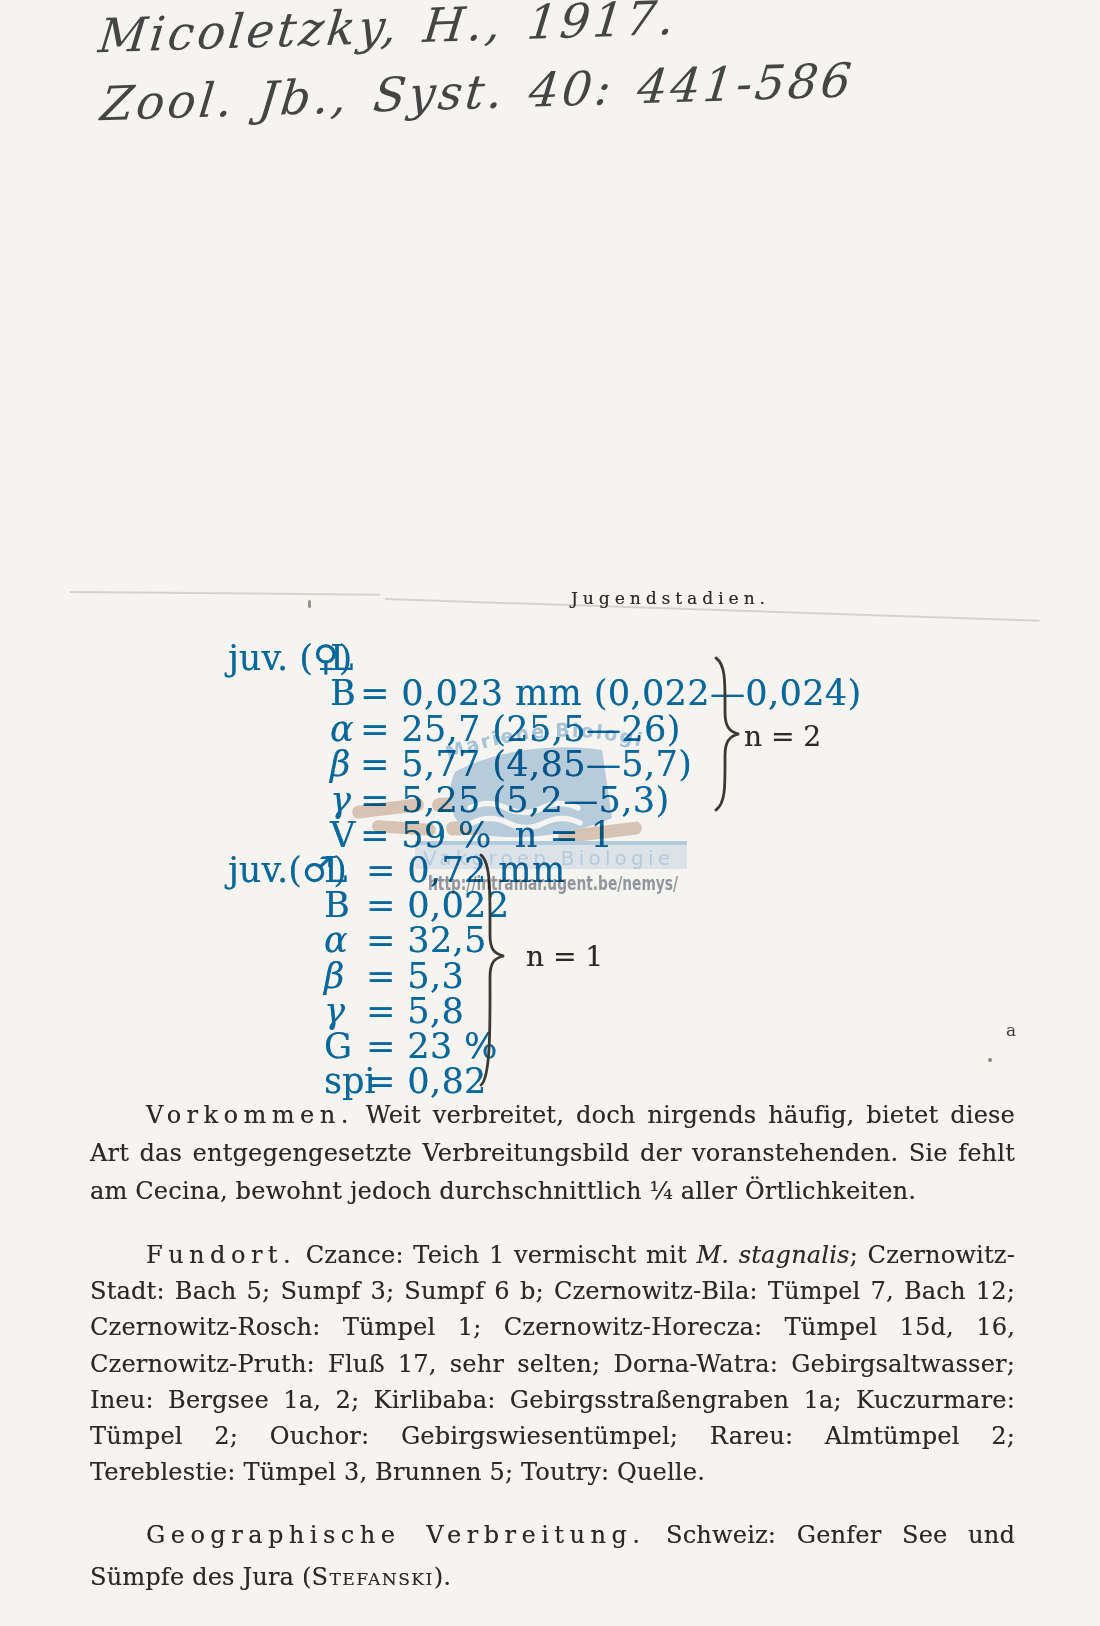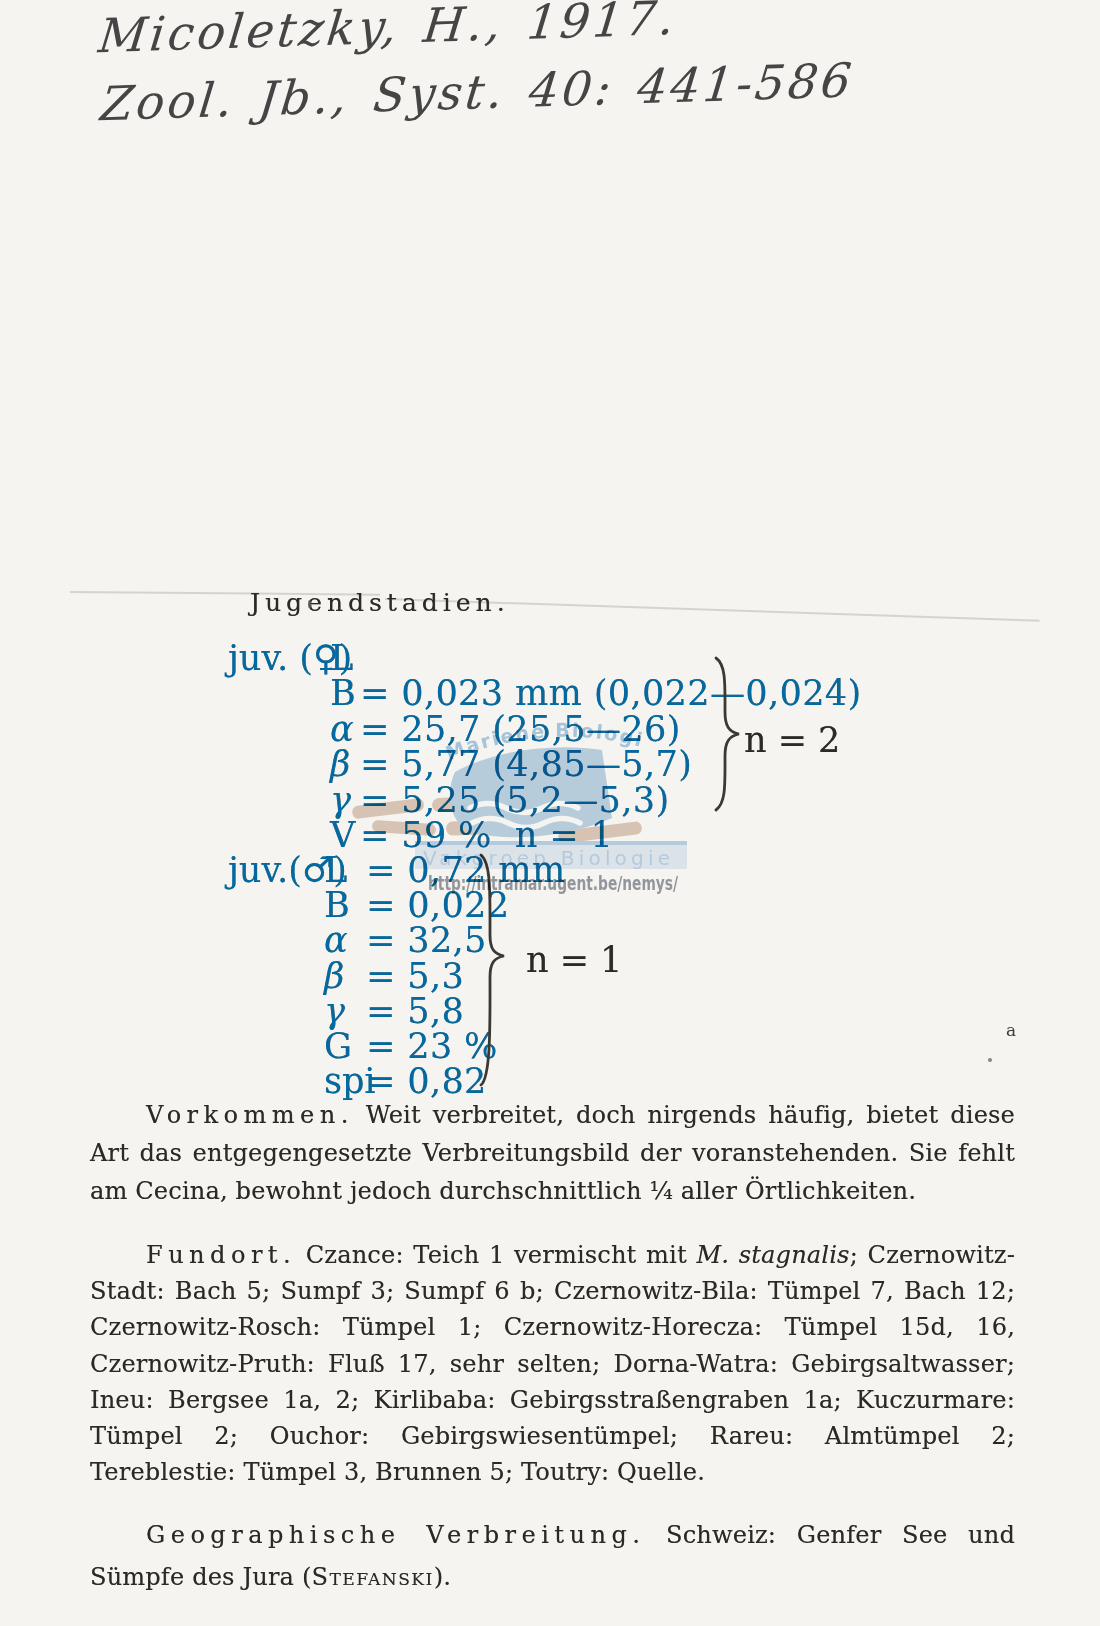--- a/index.html
+++ b/index.html
@@ -16,40 +16,40 @@
     font-family:"DejaVu Serif",serif;font-weight:400;
   }
   #hw1{left:102px;top:8px;}
   #hw2{left:104px;top:76px;}
   
   .seam{position:absolute;height:2px;background:#c9c5bf;opacity:.7;transform-origin:left top;}
   #seam1{left:70px;top:591px;width:310px;transform:rotate(.5deg);}
   #seam2{left:385px;top:598px;width:655px;transform:rotate(1.9deg);}
   
   .title{
-    position:absolute;left:250px;top:588px;width:520px;text-align:left;
-    font-size:25px;letter-spacing:5px;white-space:pre;color:#2d2a25;
+    position:absolute;left:250px;top:588px;width:520px;text-align:right;
+    font-size:17px;letter-spacing:5px;white-space:pre;color:#2d2a25;
     text-shadow:.2px .2px .3px rgba(40,36,30,.55);
   }
   .meas{position:absolute;font-size:35px;color:#0369a1;text-shadow:.2px .2px .3px rgba(40,36,30,.5);}
   #measF{left:228px;top:643px;}
   #measM{left:228px;top:855px;}
   .mrow{display:flex;align-items:flex-start;line-height:30px;}
   #measF .mrow{height:35.4px;}
   #measM .mrow{height:35.2px;}
   .pre{display:inline-block;white-space:pre;}
   #measF .pre{width:102px;}
   #measM .pre{width:96px;text-align:center;}
   .sym{display:inline-block;white-space:pre;}
   #measF .sym{width:30px;}
   #measM .sym{width:42px;}
   .val{white-space:pre;letter-spacing:.4px;}
   [data-cls="g"]{font-style:italic;}
   .brace{position:absolute;}
-  .nlabel{position:absolute;font-size:35px;white-space:pre;color:#2d2a25;text-shadow:.2px .2px .3px rgba(40,36,30,.5);}
+  .nlabel{position:absolute;font-size:28px;white-space:pre;color:#2d2a25;text-shadow:.2px .2px .3px rgba(40,36,30,.5);}
   #nF{left:744px;top:720px;}
   #nM{left:506px;top:940px;margin-left:20px;}
   
   .body{
     position:absolute;left:90px;width:925px;margin:0;
     font-size:24px;text-align:justify;text-indent:56px;letter-spacing:.2px;
     color:#2c2925;text-shadow:.2px .2px .3px rgba(40,36,30,.5);
   }
   #p1{top:1096px;line-height:38px;}
   #p2{top:1237px;line-height:36.2px;}

